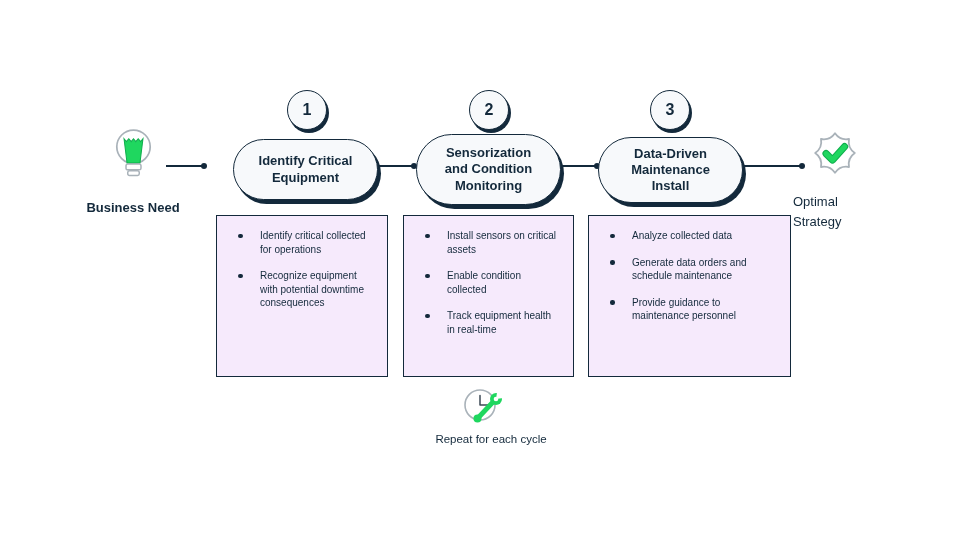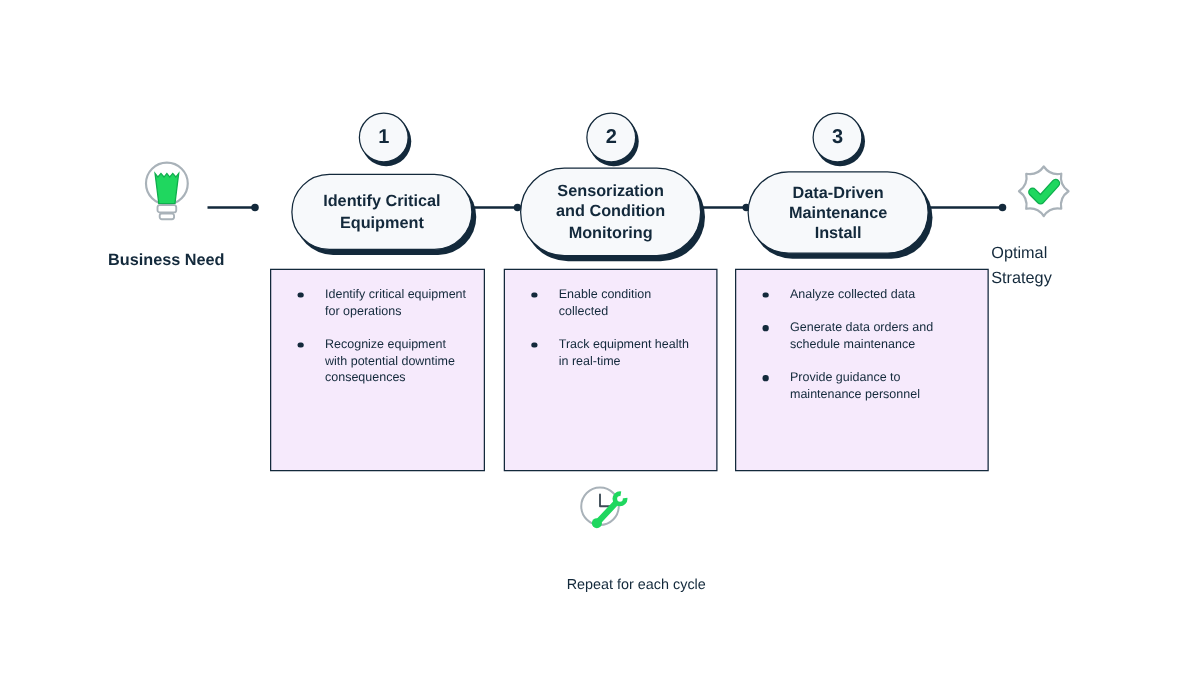--- a/index.html
+++ b/index.html
@@ -43,22 +43,22 @@
   .detail-box ul{margin:0;padding:13px 8px 0 14px;list-style:none;}
   .detail-box li{
     position:relative;padding-left:29px;padding-right:6px;margin-bottom:13px;
     font-size:10px;line-height:1.35;color:#13293B;text-align:left;
   }
   .detail-box li::before{
     content:"";position:absolute;left:7px;top:4.5px;width:4.5px;height:4.5px;
     border-radius:50%;background:#13293B;
   }
   
-  .footer-label{position:absolute;left:429px;top:433px;width:160px;text-align:center;
-    font-size:11.5px;font-weight:400;color:#13293B;margin-top:29px;}
+  .footer-label{position:absolute;left:411px;top:433px;width:160px;text-align:center;
+    font-size:11.5px;font-weight:400;color:#13293B;}
   .end-label{position:absolute;left:793px;top:192px;width:84px;text-align:left;
     font-size:13px;font-weight:400;line-height:1.5;color:#13293B;}
 </style>
 </head>
 <body>
 
 <div class="canvas">
 
   <div class="node-group" style="left:83px;top:127px;width:100px;">
     <svg width="53" height="50" viewBox="-23 -29 46 43">
@@ -98,26 +98,27 @@
     </div>
   <div class="step-pill pill-2">
       <span>Sensorization and Condition Monitoring</span>
     </div>
   <div class="step-pill pill-3">
       <span>Data-Driven Maintenance Install</span>
     </div>
 
   <div class="detail-box box-1">
     <ul>
-      <li>Identify critical equipment for operations</li>
+      <li>Identify critical collected for operations</li>
       <li>Recognize equipment with potential downtime consequences</li>
     </ul>
   </div>
   <div class="detail-box box-2">
     <ul>
+      <li>Install sensors on critical assets</li>
       <li>Enable condition collected</li>
       <li>Track equipment health in real-time</li>
     </ul>
   </div>
   <div class="detail-box box-3">
     <ul>
       <li>Analyze collected data</li>
       <li>Generate data orders and schedule maintenance</li>
       <li>Provide guidance to maintenance personnel</li>
     </ul>

